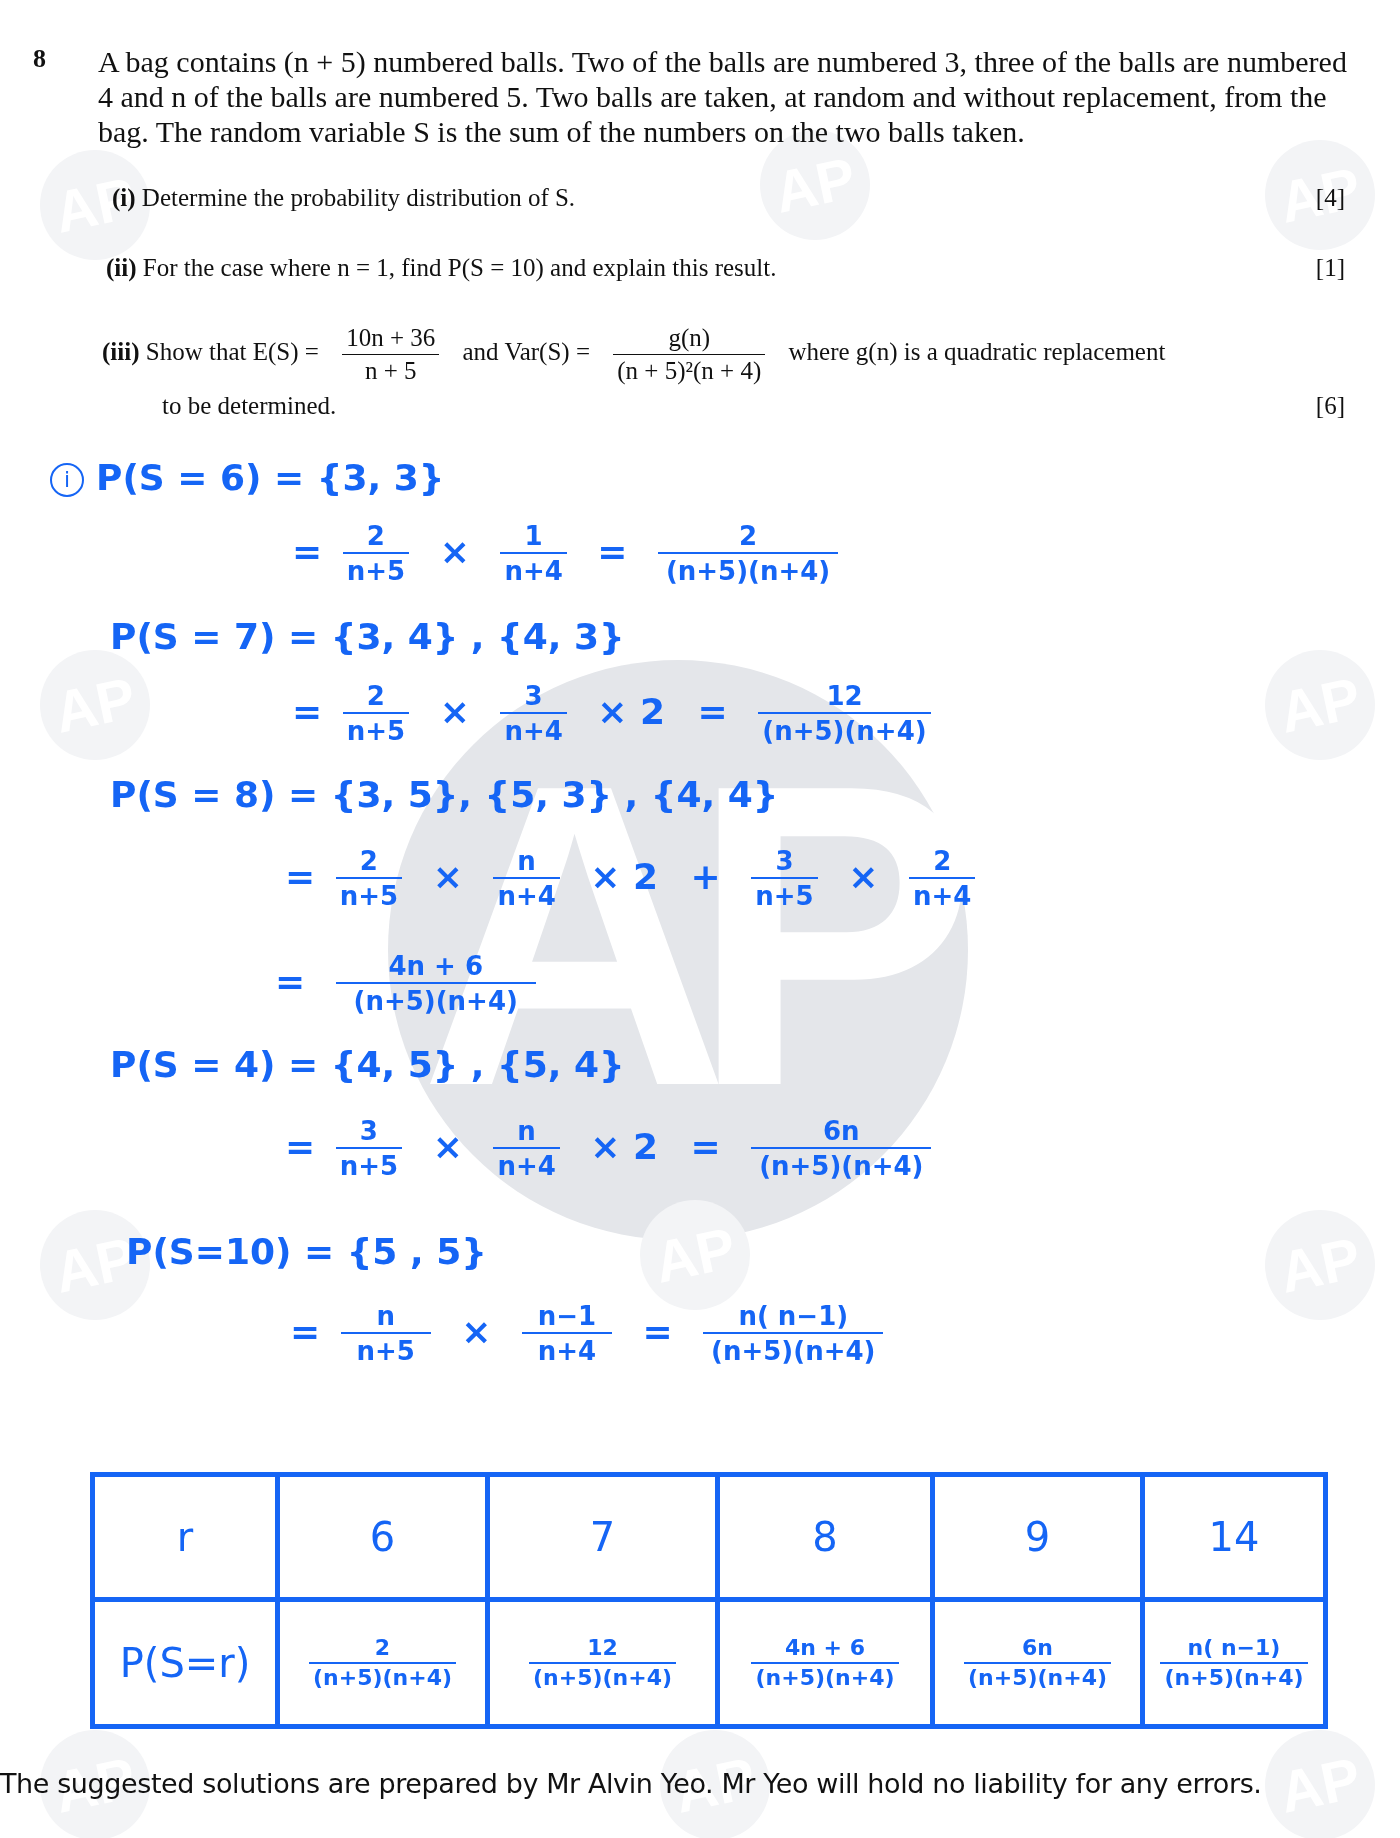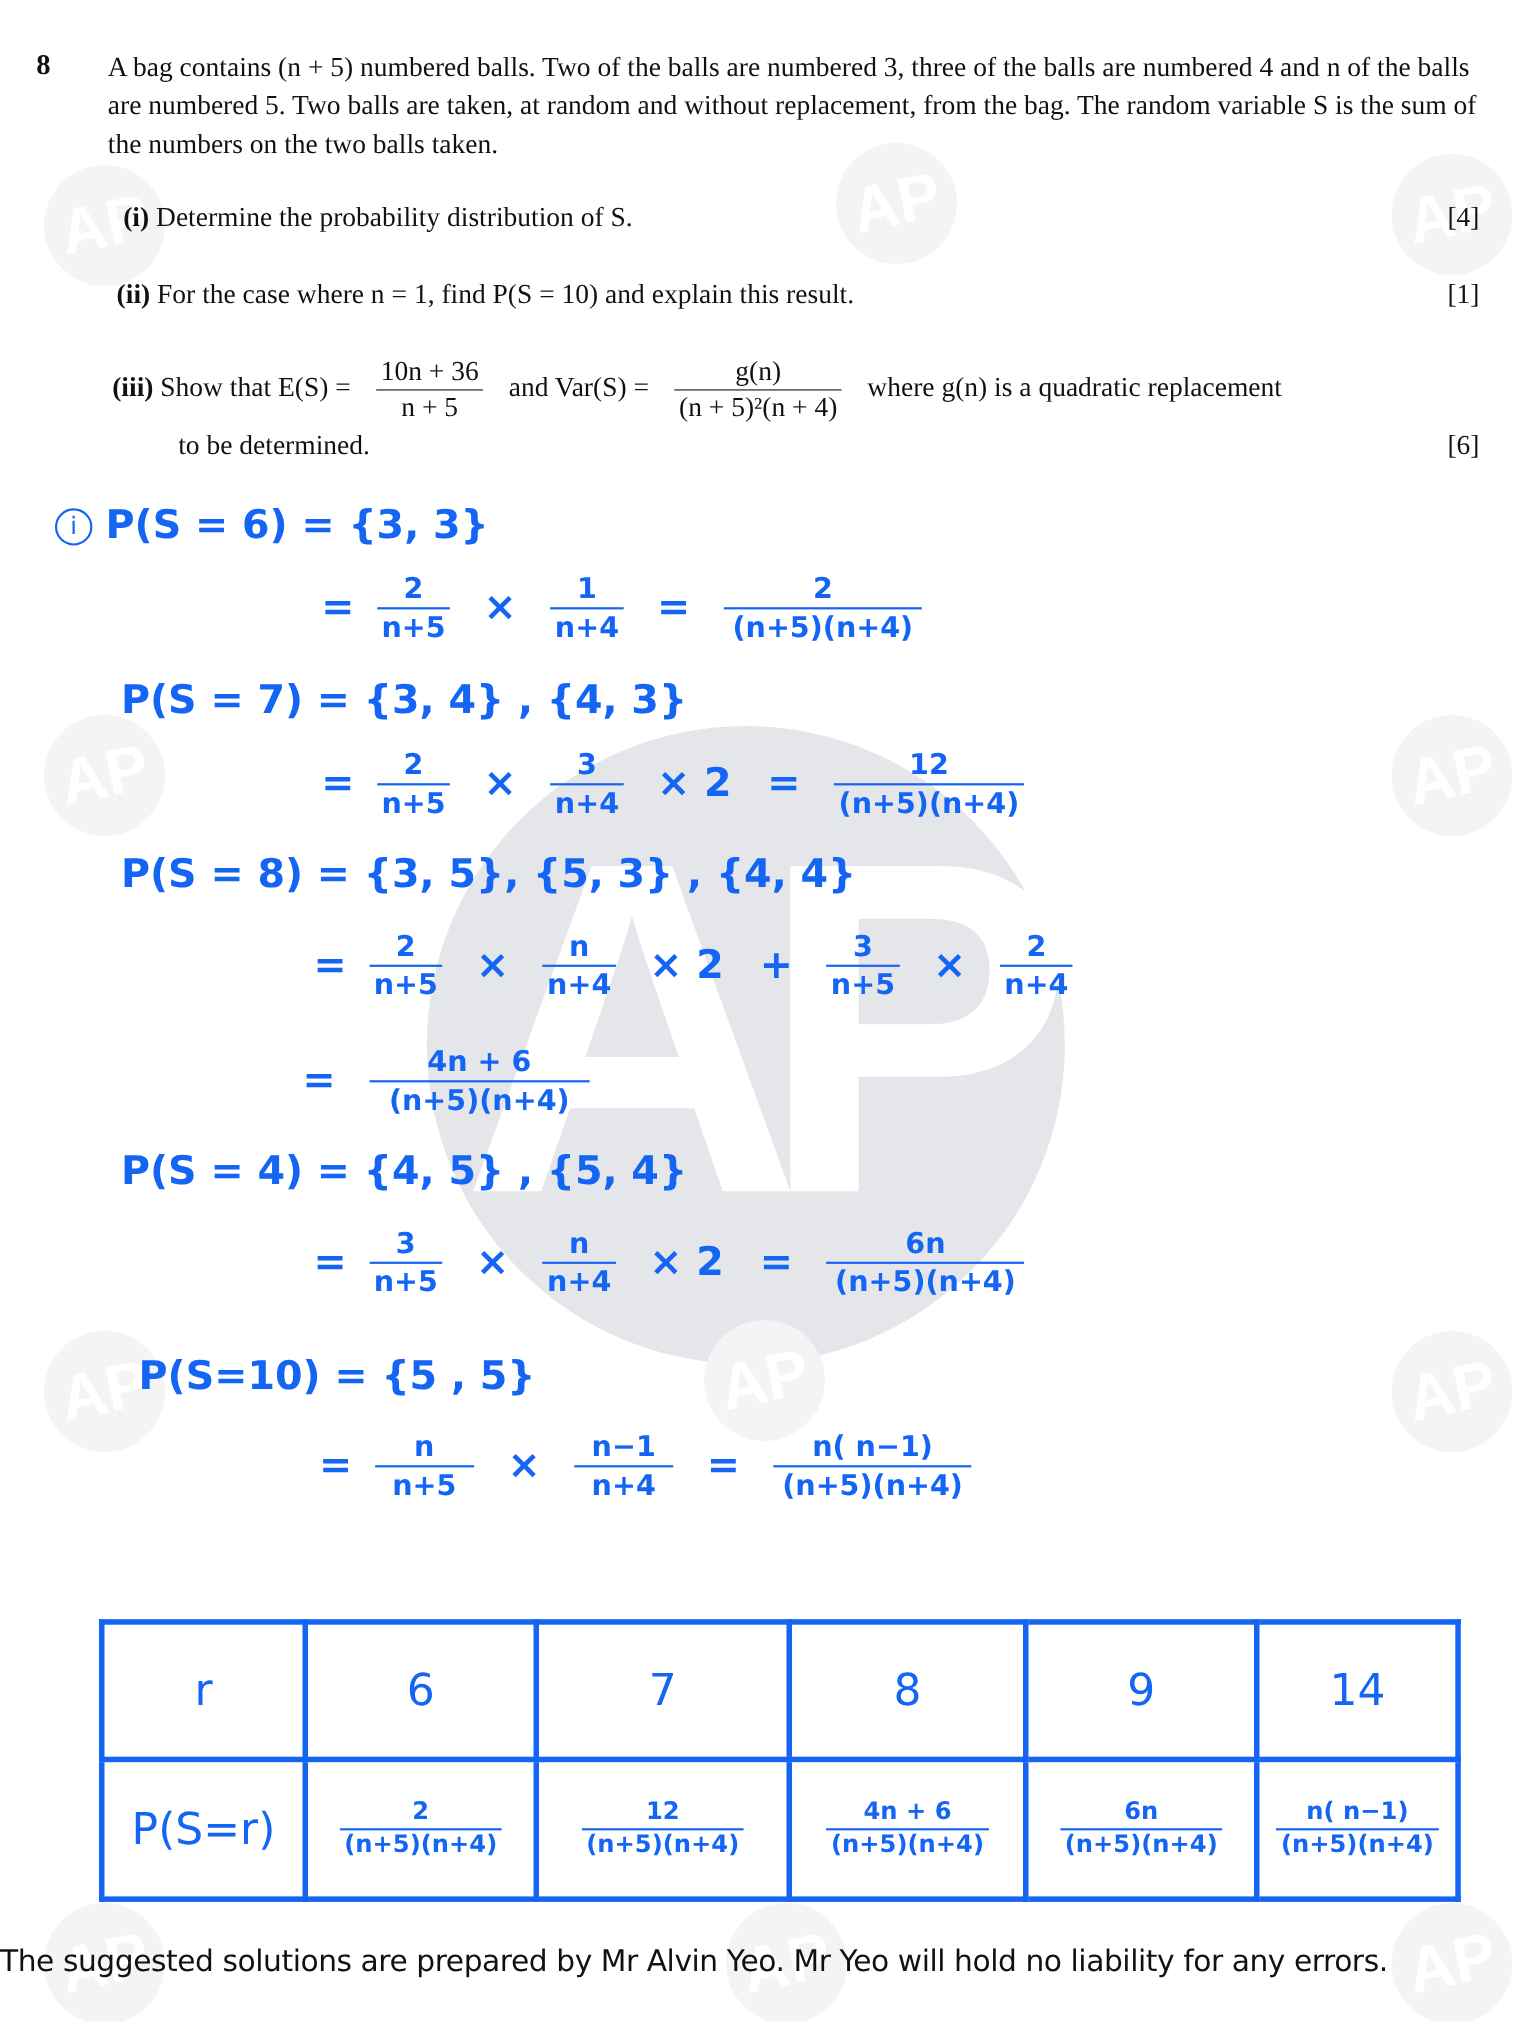--- a/index.html
+++ b/index.html
@@ -25,21 +25,21 @@
   .wm-small {
     position: absolute; width: 110px; height: 110px; border-radius: 50%;
     background: #f3f4f6; z-index: 0;
   }
   .wm-small span {
     position: absolute; inset: 0; text-align: center; line-height: 110px;
     font-family: "Liberation Sans", sans-serif; font-weight: bold; font-size: 58px;
     color: #ffffff; transform: rotate(-12deg);
   }
   
-  .q { position: absolute; z-index: 2; font-size: 25px; line-height: 35px; }
+  .q { position: absolute; z-index: 2; font-size: 30px; line-height: 35px; }
   .qnum { position: absolute; left: 33px; top: 44px; font-weight: bold; font-size: 26px; z-index: 2; }
   .stem { left: 98px; top: 44px; width: 1255px; }
   .part { position: absolute; z-index: 2; font-size: 25px; }
   .part b { font-weight: bold; }
   .marks { position: absolute; right: 55px; z-index: 2; font-size: 25px; }
   .frac { display: inline-block; vertical-align: middle; text-align: center; margin: 0 17px; }
   .frac .num { display: block; padding: 0 4px; border-bottom: 1.5px solid #111; line-height: 32px; }
   .frac .den { display: block; padding: 0 4px; line-height: 32px; }
   
   .hw {

